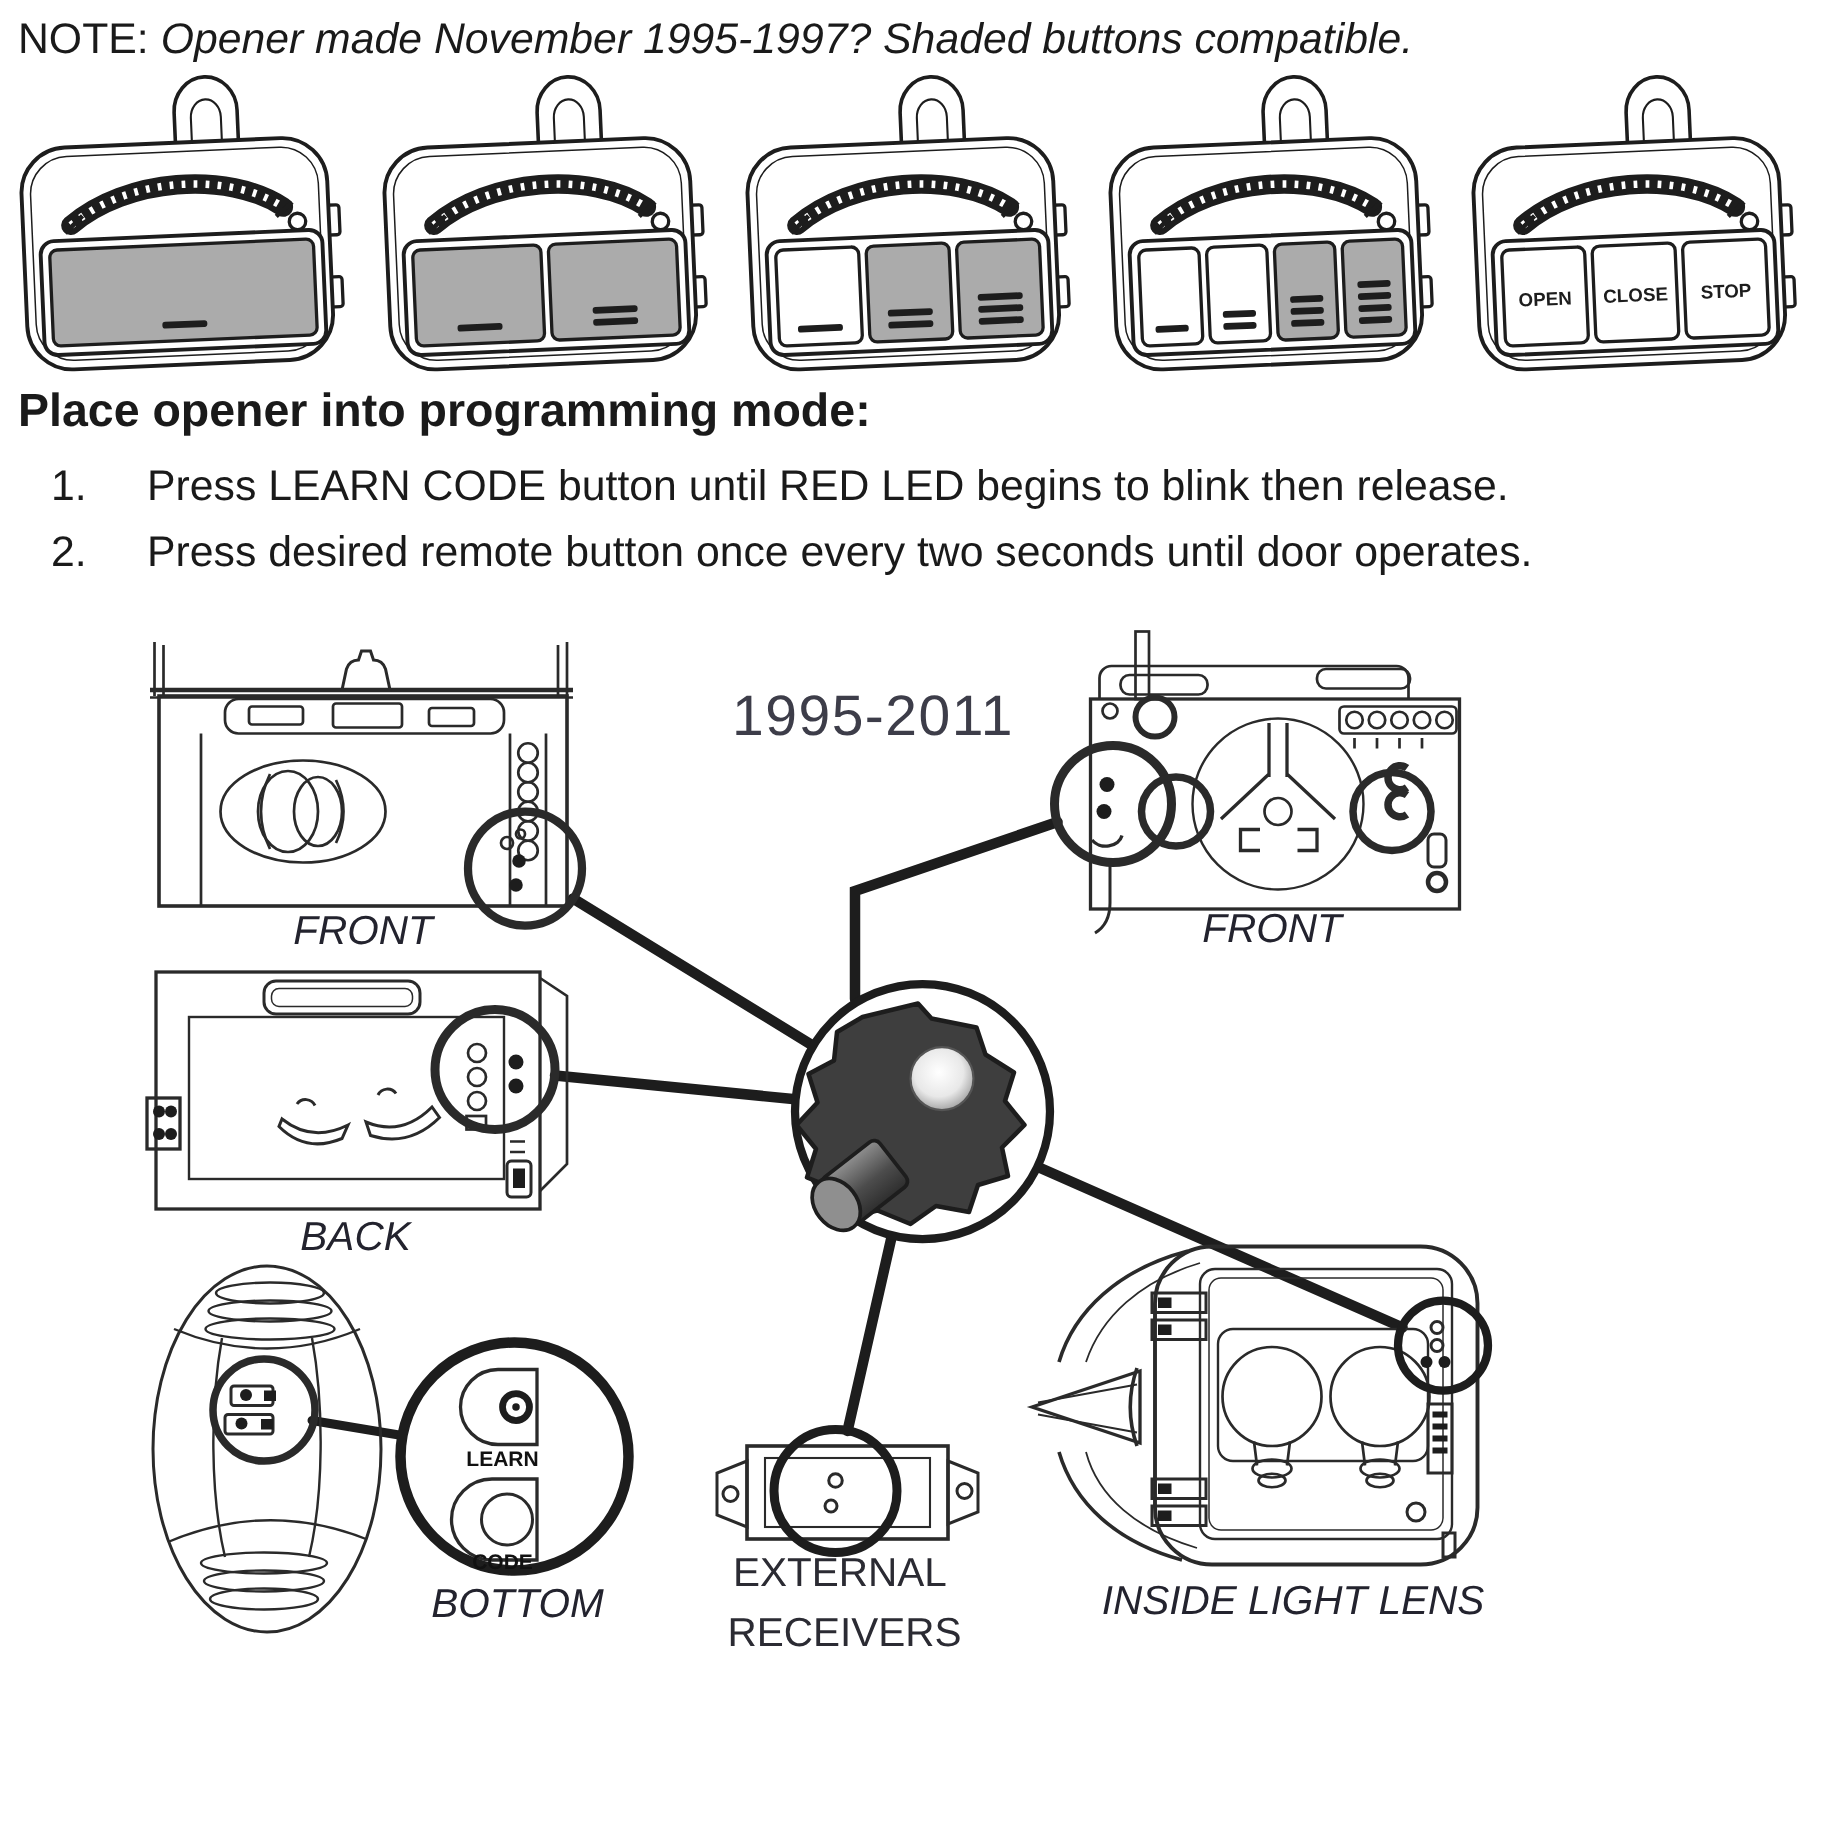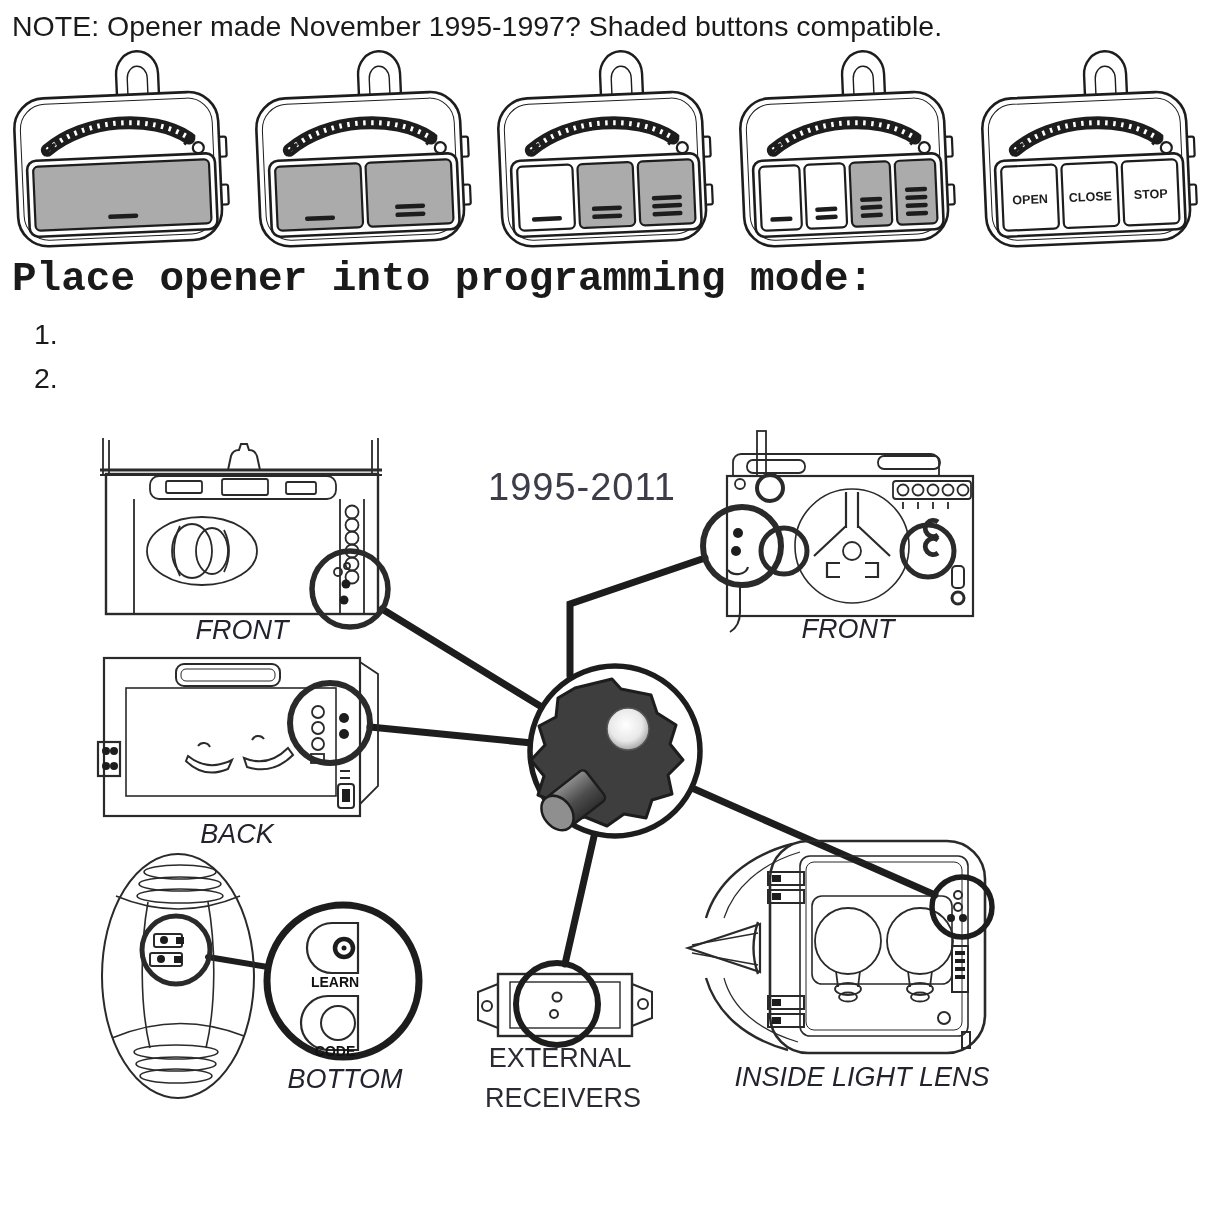--- a/index.html
+++ b/index.html
@@ -1,21 +1,21 @@
 <!DOCTYPE html>
 <html><head>
 <meta charset="utf-8">
 <style>
   html,body{margin:0;padding:0;background:#fff;}
   body{width:1214px;height:1214px;font-family:"Liberation Sans",sans-serif;color:#1a1a1a;overflow:hidden;}
   .note{font-size:28.5px;margin:10px 8px 2px 12px;white-space:nowrap;}
   .note .lbl{font-weight:normal;}
-  .note .txt{margin-left:8px;}
+  .note .txt{font-style:italic;margin-left:8px;}
   .remotes-row{display:flex;align-items:flex-start;margin:2px 0 0 2px;}
-  .heading{font-size:41px;font-weight:bold;margin:6px 0 10px 12px;font-family:Liberation Mono, monospace;}
+  .heading{font-size:31px;font-weight:bold;margin:6px 0 10px 12px;}
   .steps{margin:0;padding:0 0 0 34px;list-style:none;}
   .step{display:grid;grid-template-columns:58px 940px;column-gap:6px;font-size:28.5px;line-height:1.55;}
   .diagram-wrap{margin-top:26px;}
   svg text{font-family:"Liberation Sans",sans-serif;}
   .cap-italic{font-style:italic;font-size:27px;fill:#23232e;}
   .cap-plain{font-size:27px;fill:#2b2b33;}
   .year{font-size:38px;fill:#3d3d49;letter-spacing:1px;}
   .tiny-bold{font-size:14px;font-weight:bold;fill:#111;}
 </style>
 </head>
@@ -137,23 +137,25 @@
         <text x="179.33333333333334" y="156" font-size="12.5" font-weight="bold" text-anchor="middle" fill="#1d1d1d" stroke="none">STOP</text>
       </g>
     </svg>
   </div>
 
 <div class="heading">Place opener into programming mode:</div>
 
 <ol class="steps">
   <li class="step">
     <span class="num">1.</span>
+    <span class="txt">Press LEARN CODE button until RED LED begins to blink then release.</span>
   </li>
   <li class="step">
     <span class="num">2.</span>
+    <span class="txt">Press desired remote button once every two seconds until door operates.</span>
   </li>
 </ol>
 
 <div class="diagram-wrap">
 <svg width="1214" height="700" viewBox="0 0 1214 700">
   <defs>
     <radialGradient id="ledGrad" cx="45%" cy="40%" r="65%">
       <stop offset="0%" stop-color="#ffffff"></stop>
           <stop offset="60%" stop-color="#e8e8e8"></stop>
           <stop offset="100%" stop-color="#9a9a9a"></stop>

